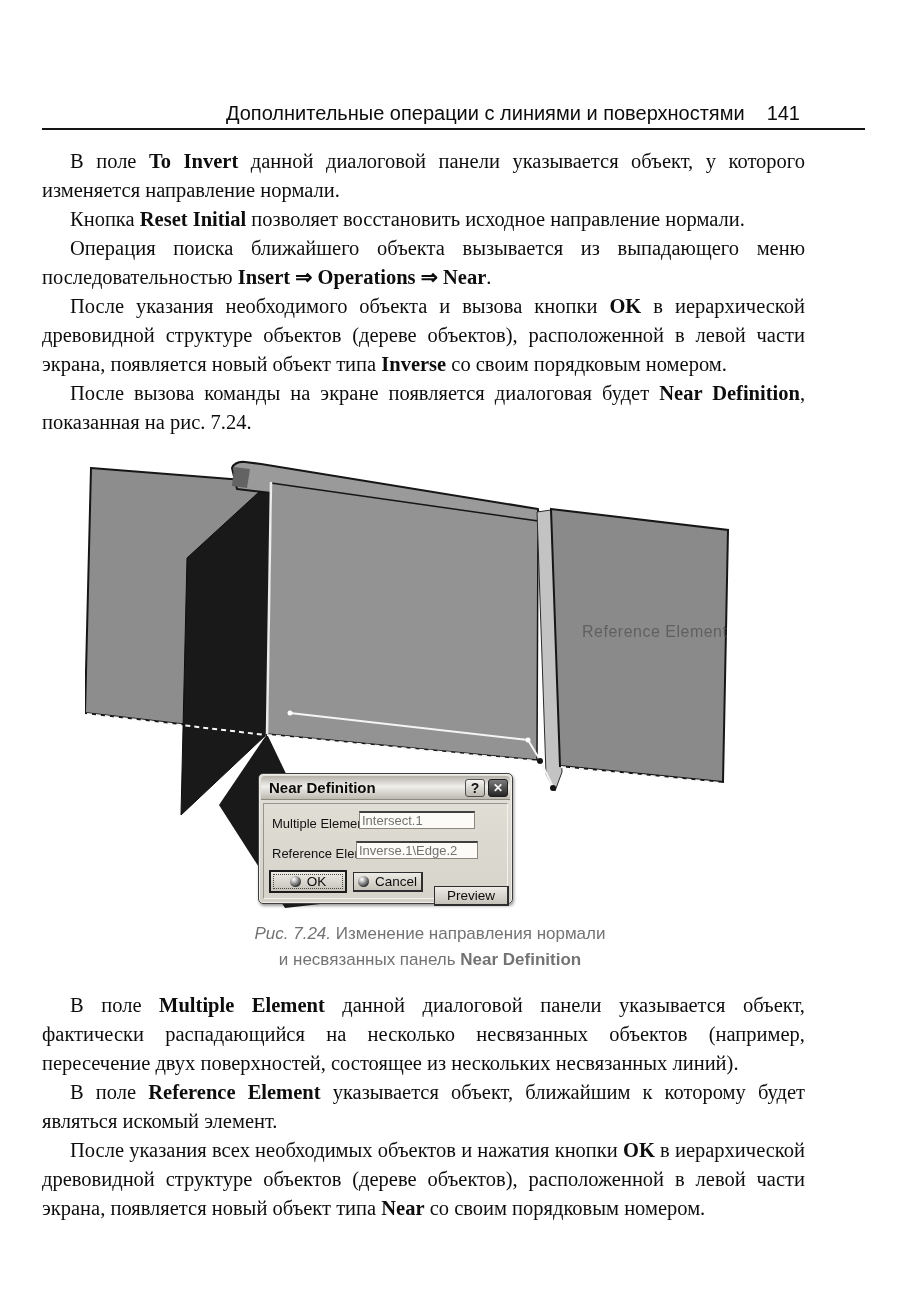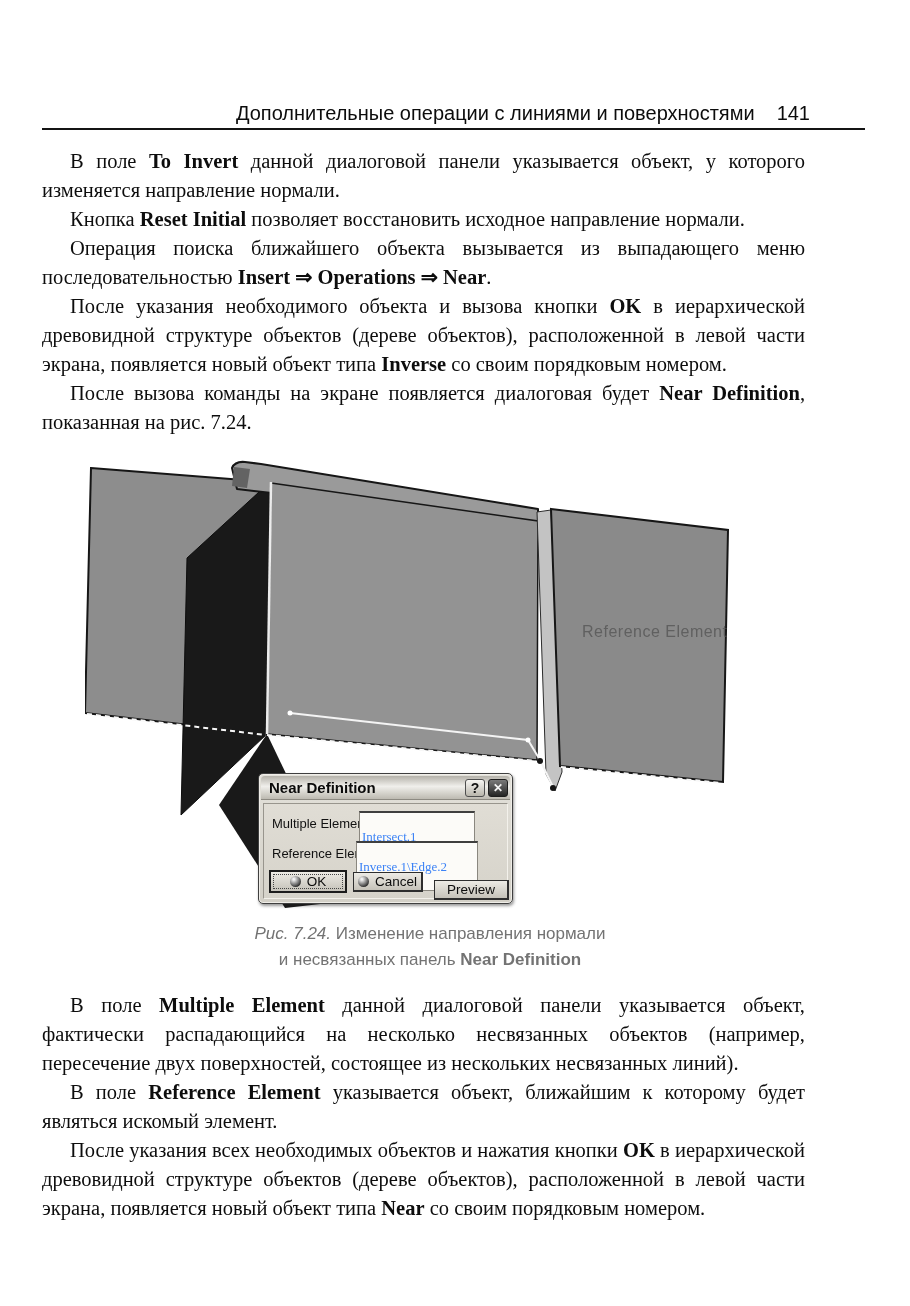--- a/index.html
+++ b/index.html
@@ -3,21 +3,21 @@
 <meta charset="utf-8">
 <style>
   html,body{margin:0;padding:0;background:#e9e9e9;}
   .page{
     position:relative;width:910px;height:1306px;margin:0 auto;
     background:#ffffff;overflow:hidden;
     font-family:"Liberation Serif",serif;color:#0d0d0d;
   }
   
   .running-head{
-    position:absolute;left:52px;top:99px;width:758px;height:28px;
+    position:absolute;left:42px;top:99px;width:758px;height:28px;
     display:flex;justify-content:flex-end;align-items:center;gap:22px;
     font-family:"Liberation Sans",sans-serif;font-size:20px;color:#0c0c0c;
     white-space:nowrap;
   }
   .head-rule{position:absolute;left:42px;top:128px;width:823px;height:2px;background:#141414;}
   
   .textblock{position:absolute;left:42px;width:763px;font-size:20.5px;line-height:29px;text-align:justify;}
   .textblock p{margin:0;text-indent:28px;}
   .textblock-top{top:147px;}
   .textblock-bottom{top:991px;}
@@ -57,35 +57,35 @@
     position:absolute;top:29px;left:4px;right:4px;bottom:4px;
     border:1px solid;border-color:#98958d #f3f1eb #f3f1eb #98958d;
     background:linear-gradient(180deg,#e0ddd5,#d6d3ca);
   }
   .dlg-label{position:absolute;font-size:13px;color:#111;white-space:nowrap;}
   .dlg-label-1{left:8px;top:12px;}
   .dlg-label-2{left:8px;top:42px;}
   .dlg-input{
     position:absolute;height:15px;background:#fcfbf8;
     border:1px solid #8a877f;border-top:2px solid #3f3f3f;
-    font-family:Liberation Serif, serif;font-size:13px;color:#3b82f6;
-    padding:16px 2px;box-sizing:content-box;
+    font-family:Liberation Sans, sans-serif;font-size:13px;color:#737373;
+    padding:0 2px;box-sizing:content-box;
   }
   .dlg-input-1{left:95px;top:7px;width:110px;}
   .dlg-input-2{left:92px;top:37px;width:116px;}
   .dlg-buttons{position:absolute;left:0;right:0;bottom:4px;height:24px;}
   .dlg-btn{
     position:absolute;display:flex;align-items:center;justify-content:center;gap:6px;
     font-family:"Liberation Sans",sans-serif;font-size:13.5px;color:#0c0c0c;
     background:linear-gradient(180deg,#edebe5,#c5c2b9);cursor:default;
   }
   .dlg-btn-ok{left:5px;top:0;width:78px;height:23px;border:2px solid #1c1c1c;}
   .dlg-btn-ok::after{content:'';position:absolute;left:2px;top:2px;right:2px;bottom:2px;border:1px dotted #444;}
   .dlg-btn-cancel{left:89px;top:2px;width:70px;height:20px;border:1px solid #2e2e2e;border-right-width:2px;border-bottom-width:2px;}
-  .dlg-btn-preview{left:170px;top:10px;width:75px;height:20px;border:1px solid #2e2e2e;border-right-width:2px;border-bottom-width:2px;}
+  .dlg-btn-preview{left:170px;top:16px;width:75px;height:20px;border:1px solid #2e2e2e;border-right-width:2px;border-bottom-width:2px;}
   .sphere{
     width:11px;height:11px;border-radius:50%;flex:0 0 auto;
     background:radial-gradient(circle at 35% 30%, #f0f0f0 8%, #9a9a9a 38%, #262626 78%);
   }
 </style>
 </head>
 <body>
 
 <div class="page">
 

